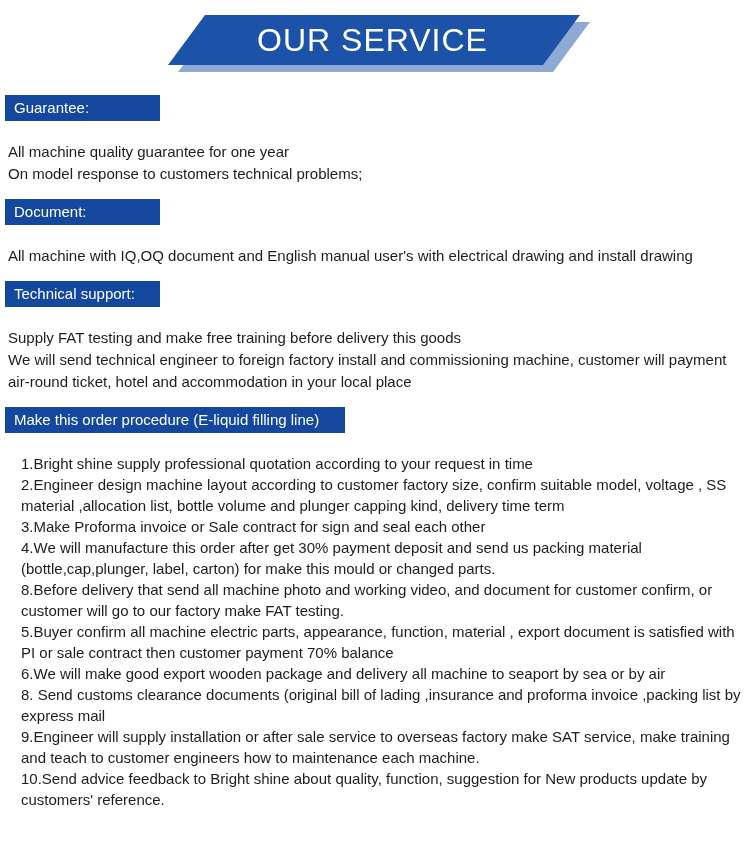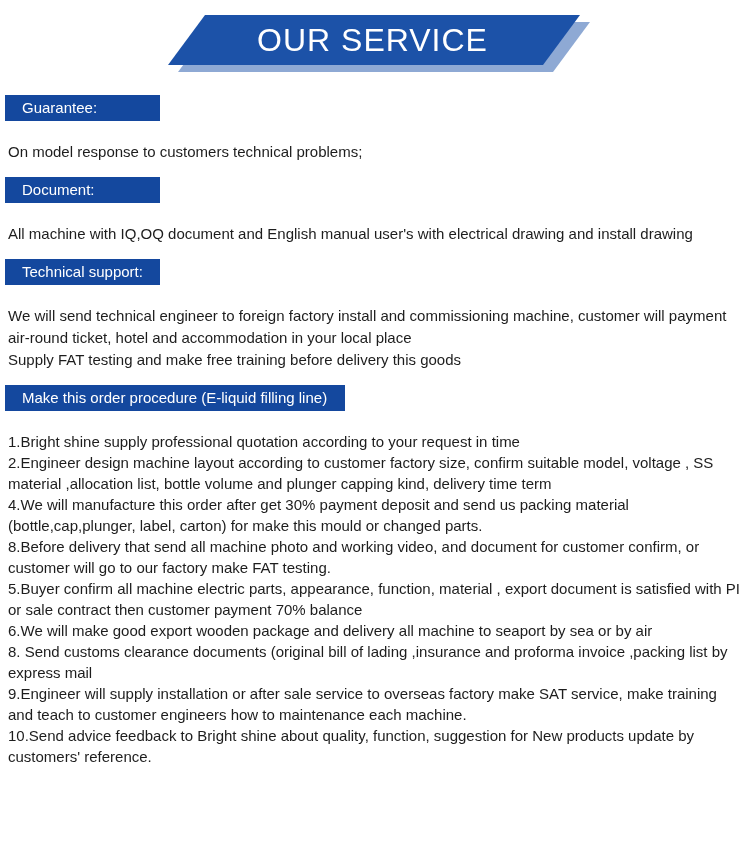--- a/index.html
+++ b/index.html
@@ -24,65 +24,67 @@
   .banner-shape{left:205px;top:15px;background:var(--banner-blue);}
   .banner-text{
     position:absolute;left:185px;top:15px;width:375px;height:50px;
     display:flex;align-items:center;justify-content:center;
     color:#ffffff;font-size:32px;letter-spacing:1px;white-space:nowrap;
   }
   
   .section-heading{
     margin:14px 0 0 5px;height:26px;line-height:26px;
     background:var(--heading-blue);color:#ffffff;
-    font-size:15px;padding-left:17px;box-sizing:border-box;
+    font-size:15px;padding-left:9px;box-sizing:border-box;
   }
   .w-narrow{width:155px;}
   .w-wide{width:340px;}
   
   .section-body{
     margin:20px 0 0 0;padding:0 6px 0 8px;
     font-size:15px;line-height:22px;
   }
   .section-body .line{min-height:22px;}
   .steps{
-    margin:20px 0 0 0;padding:0 4px 0 8px;
+    margin:20px 0 0 0;padding:0 4px 0 21px;
     font-size:15px;line-height:21px;
   }
   .step{min-height:21px;}
 </style>
 </head>
 <body>
 
 <div class="banner-area">
   <div class="banner-shadow"></div>
   <div class="banner-shape"></div>
   <div class="banner-text">OUR SERVICE</div>
 </div>
 
 <div class="section-heading w-narrow">Guarantee:</div>
 <div class="section-body">
+  <div class="line">All machine quality guarantee for one year</div>
   <div class="line">On model response to customers technical problems;</div>
 </div>
 
 <div class="section-heading w-narrow">Document:</div>
 <div class="section-body">
   <div class="line">All machine with IQ,OQ document and English manual user's with electrical drawing and install drawing</div>
 </div>
 
 <div class="section-heading w-narrow">Technical support:</div>
 <div class="section-body">
+  <div class="line">Supply FAT testing and make free training before delivery this goods</div>
   <div class="line">We will send technical engineer to foreign factory install and commissioning machine, customer will payment air-round ticket, hotel and accommodation in your local place</div>
-  <div class="line">Supply FAT testing and make free training before delivery this goods</div>
 </div>
 
 <div class="section-heading w-wide">Make this order procedure (E-liquid filling line)</div>
 <div class="steps">
   <div class="step">1.Bright shine supply professional quotation according to your request in time</div>
   <div class="step">2.Engineer design machine layout according to customer factory size, confirm suitable model, voltage , SS material ,allocation list, bottle volume and plunger capping kind, delivery time term</div>
+  <div class="step">3.Make Proforma invoice or Sale contract for sign and seal each other</div>
   <div class="step">4.We will manufacture this order after get 30% payment deposit and send us packing material (bottle,cap,plunger, label, carton) for make this mould or changed parts.</div>
   <div class="step">8.Before delivery that send all machine photo and working video, and document for customer confirm, or customer will go to our factory make FAT testing.</div>
   <div class="step">5.Buyer confirm all machine electric parts, appearance, function, material , export document is satisfied with PI or sale contract then customer payment 70% balance</div>
   <div class="step">6.We will make good export wooden package and delivery all machine to seaport by sea or by air</div>
   <div class="step">8. Send customs clearance documents (original bill of lading ,insurance and proforma invoice ,packing list by express mail</div>
   <div class="step">9.Engineer will supply installation or after sale service to overseas factory make SAT service, make training and teach to customer engineers how to maintenance each machine.</div>
   <div class="step">10.Send advice feedback to Bright shine about quality, function, suggestion for New products update by customers' reference.</div>
 </div>
 
 </body></html>

